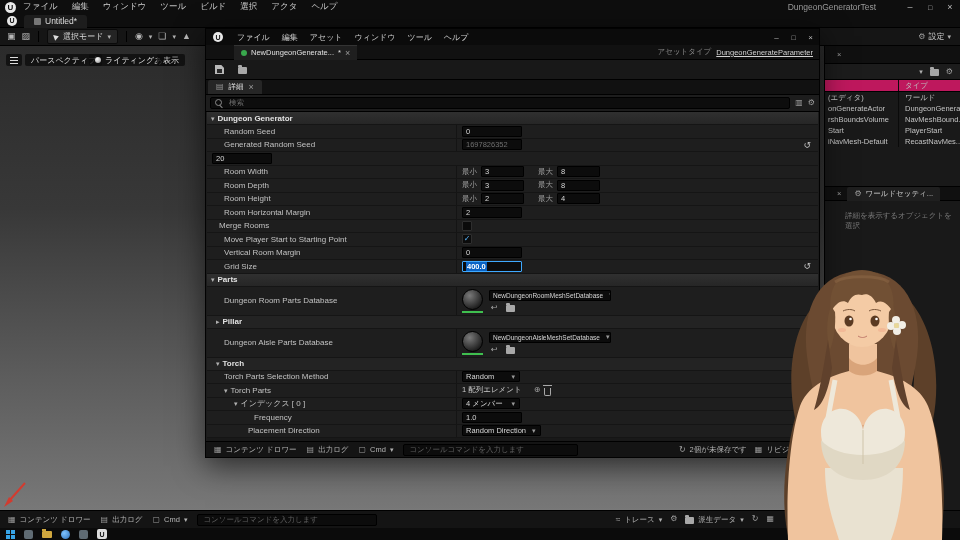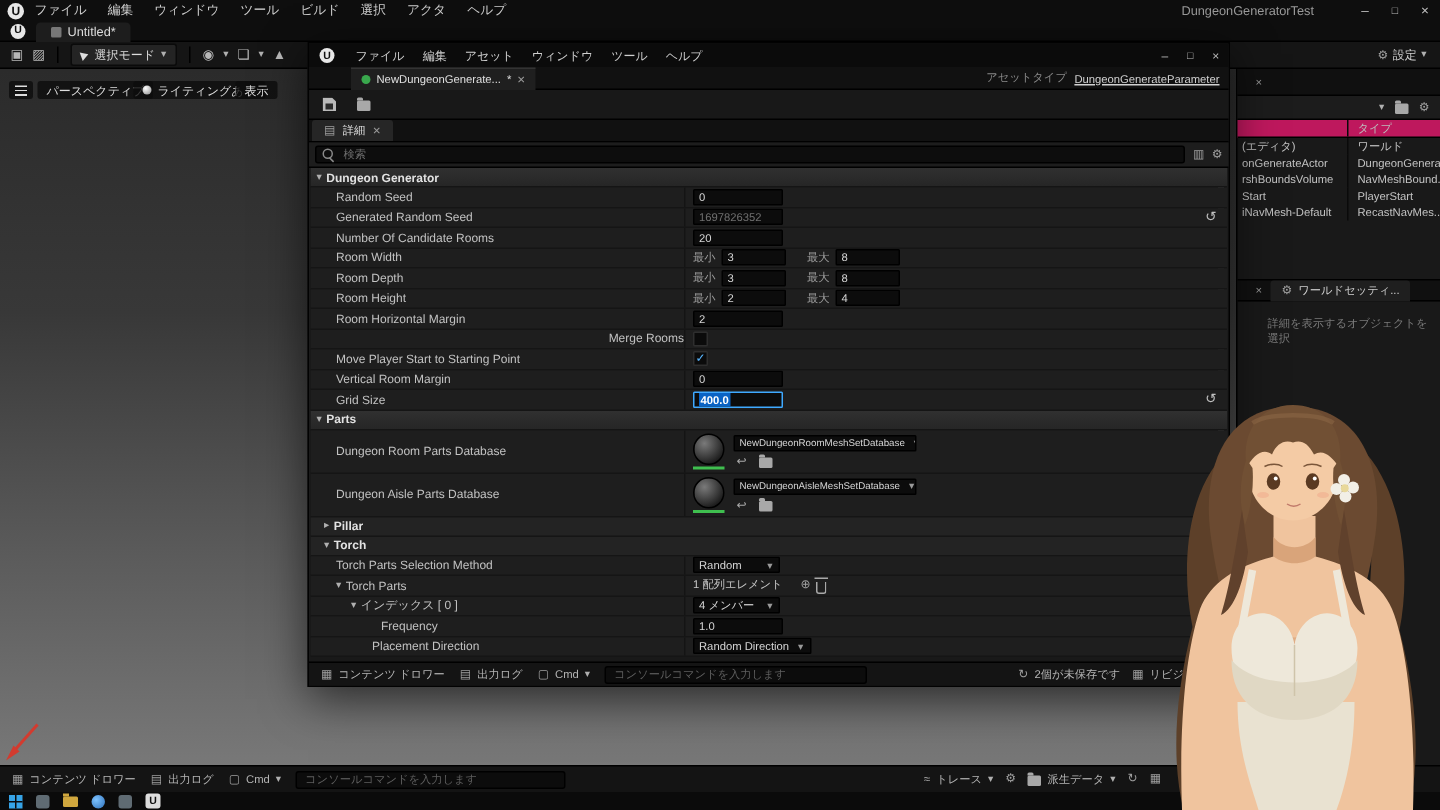--- a/index.html
+++ b/index.html
@@ -352,23 +352,20 @@
             <span>Generated Random Seed</span>
           </div>
           <div class="val">
             <div class="num-in dis">
               <span>1697826352</span>
             </div>
           </div>
           <span class="reset i-reset"></span>
         </div>
         <div class="prop-row" style="height: 13.5px;">
-          <div class="lbl" style="padding-left: 17px;">
-            <span>Number Of Candidate Rooms</span>
-          </div>
           <div class="val">
             <div class="num-in">
               <span>20</span>
             </div>
           </div>
         </div>
         <div class="prop-row" style="height: 13.5px;">
           <div class="lbl" style="padding-left: 17px;">
             <span>Room Width</span>
           </div>
@@ -417,21 +414,21 @@
           <div class="lbl" style="padding-left: 17px;">
             <span>Room Horizontal Margin</span>
           </div>
           <div class="val">
             <div class="num-in">
               <span>2</span>
             </div>
           </div>
         </div>
         <div class="prop-row" style="height: 13.5px;">
-          <div class="lbl" style="padding-left: 27px; justify-content: flex-end;">
+          <div class="lbl" style="padding-left: 12px;">
             <span>Merge Rooms</span>
           </div>
           <div class="val">
             <div class="chk"></div>
           </div>
         </div>
         <div class="prop-row" style="height: 13.5px;">
           <div class="lbl" style="padding-left: 17px;">
             <span>Move Player Start to Starting Point</span>
           </div>
@@ -479,43 +476,43 @@
               <div class="num-in dd asset-dd">
                 <span>NewDungeonRoomMeshSetDatabase</span>
               </div>
               <div class="asset-icons">
                 <span class="i-use"></span>
                 <span class="i-folder"></span>
               </div>
             </div>
           </div>
         </div>
+        <div class="prop-row cat-row subcat-row" style="height: 13px;">
+          <span class="car car-r"></span>
+          <span>Pillar</span>
+        </div>
         <div class="prop-row asset-row" style="height: 29px;">
           <div class="lbl" style="padding-left: 17px;">
             <span>Dungeon Aisle Parts Database</span>
           </div>
           <div class="val">
             <div class="thumb-wrap">
               <div class="asset-thumb"></div>
               <div class="thumb-bar"></div>
             </div>
             <div class="asset-right">
               <div class="num-in dd asset-dd">
                 <span>NewDungeonAisleMeshSetDatabase</span>
               </div>
               <div class="asset-icons">
                 <span class="i-use"></span>
                 <span class="i-folder"></span>
               </div>
             </div>
           </div>
-        </div>
-        <div class="prop-row cat-row subcat-row" style="height: 13px;">
-          <span class="car car-r"></span>
-          <span>Pillar</span>
         </div>
         <div class="prop-row cat-row subcat-row" style="height: 13px;">
           <span class="car car-d"></span>
           <span>Torch</span>
         </div>
         <div class="prop-row" style="height: 13.5px;">
           <div class="lbl" style="padding-left: 17px;">
             <span>Torch Parts Selection Method</span>
           </div>
           <div class="val">

